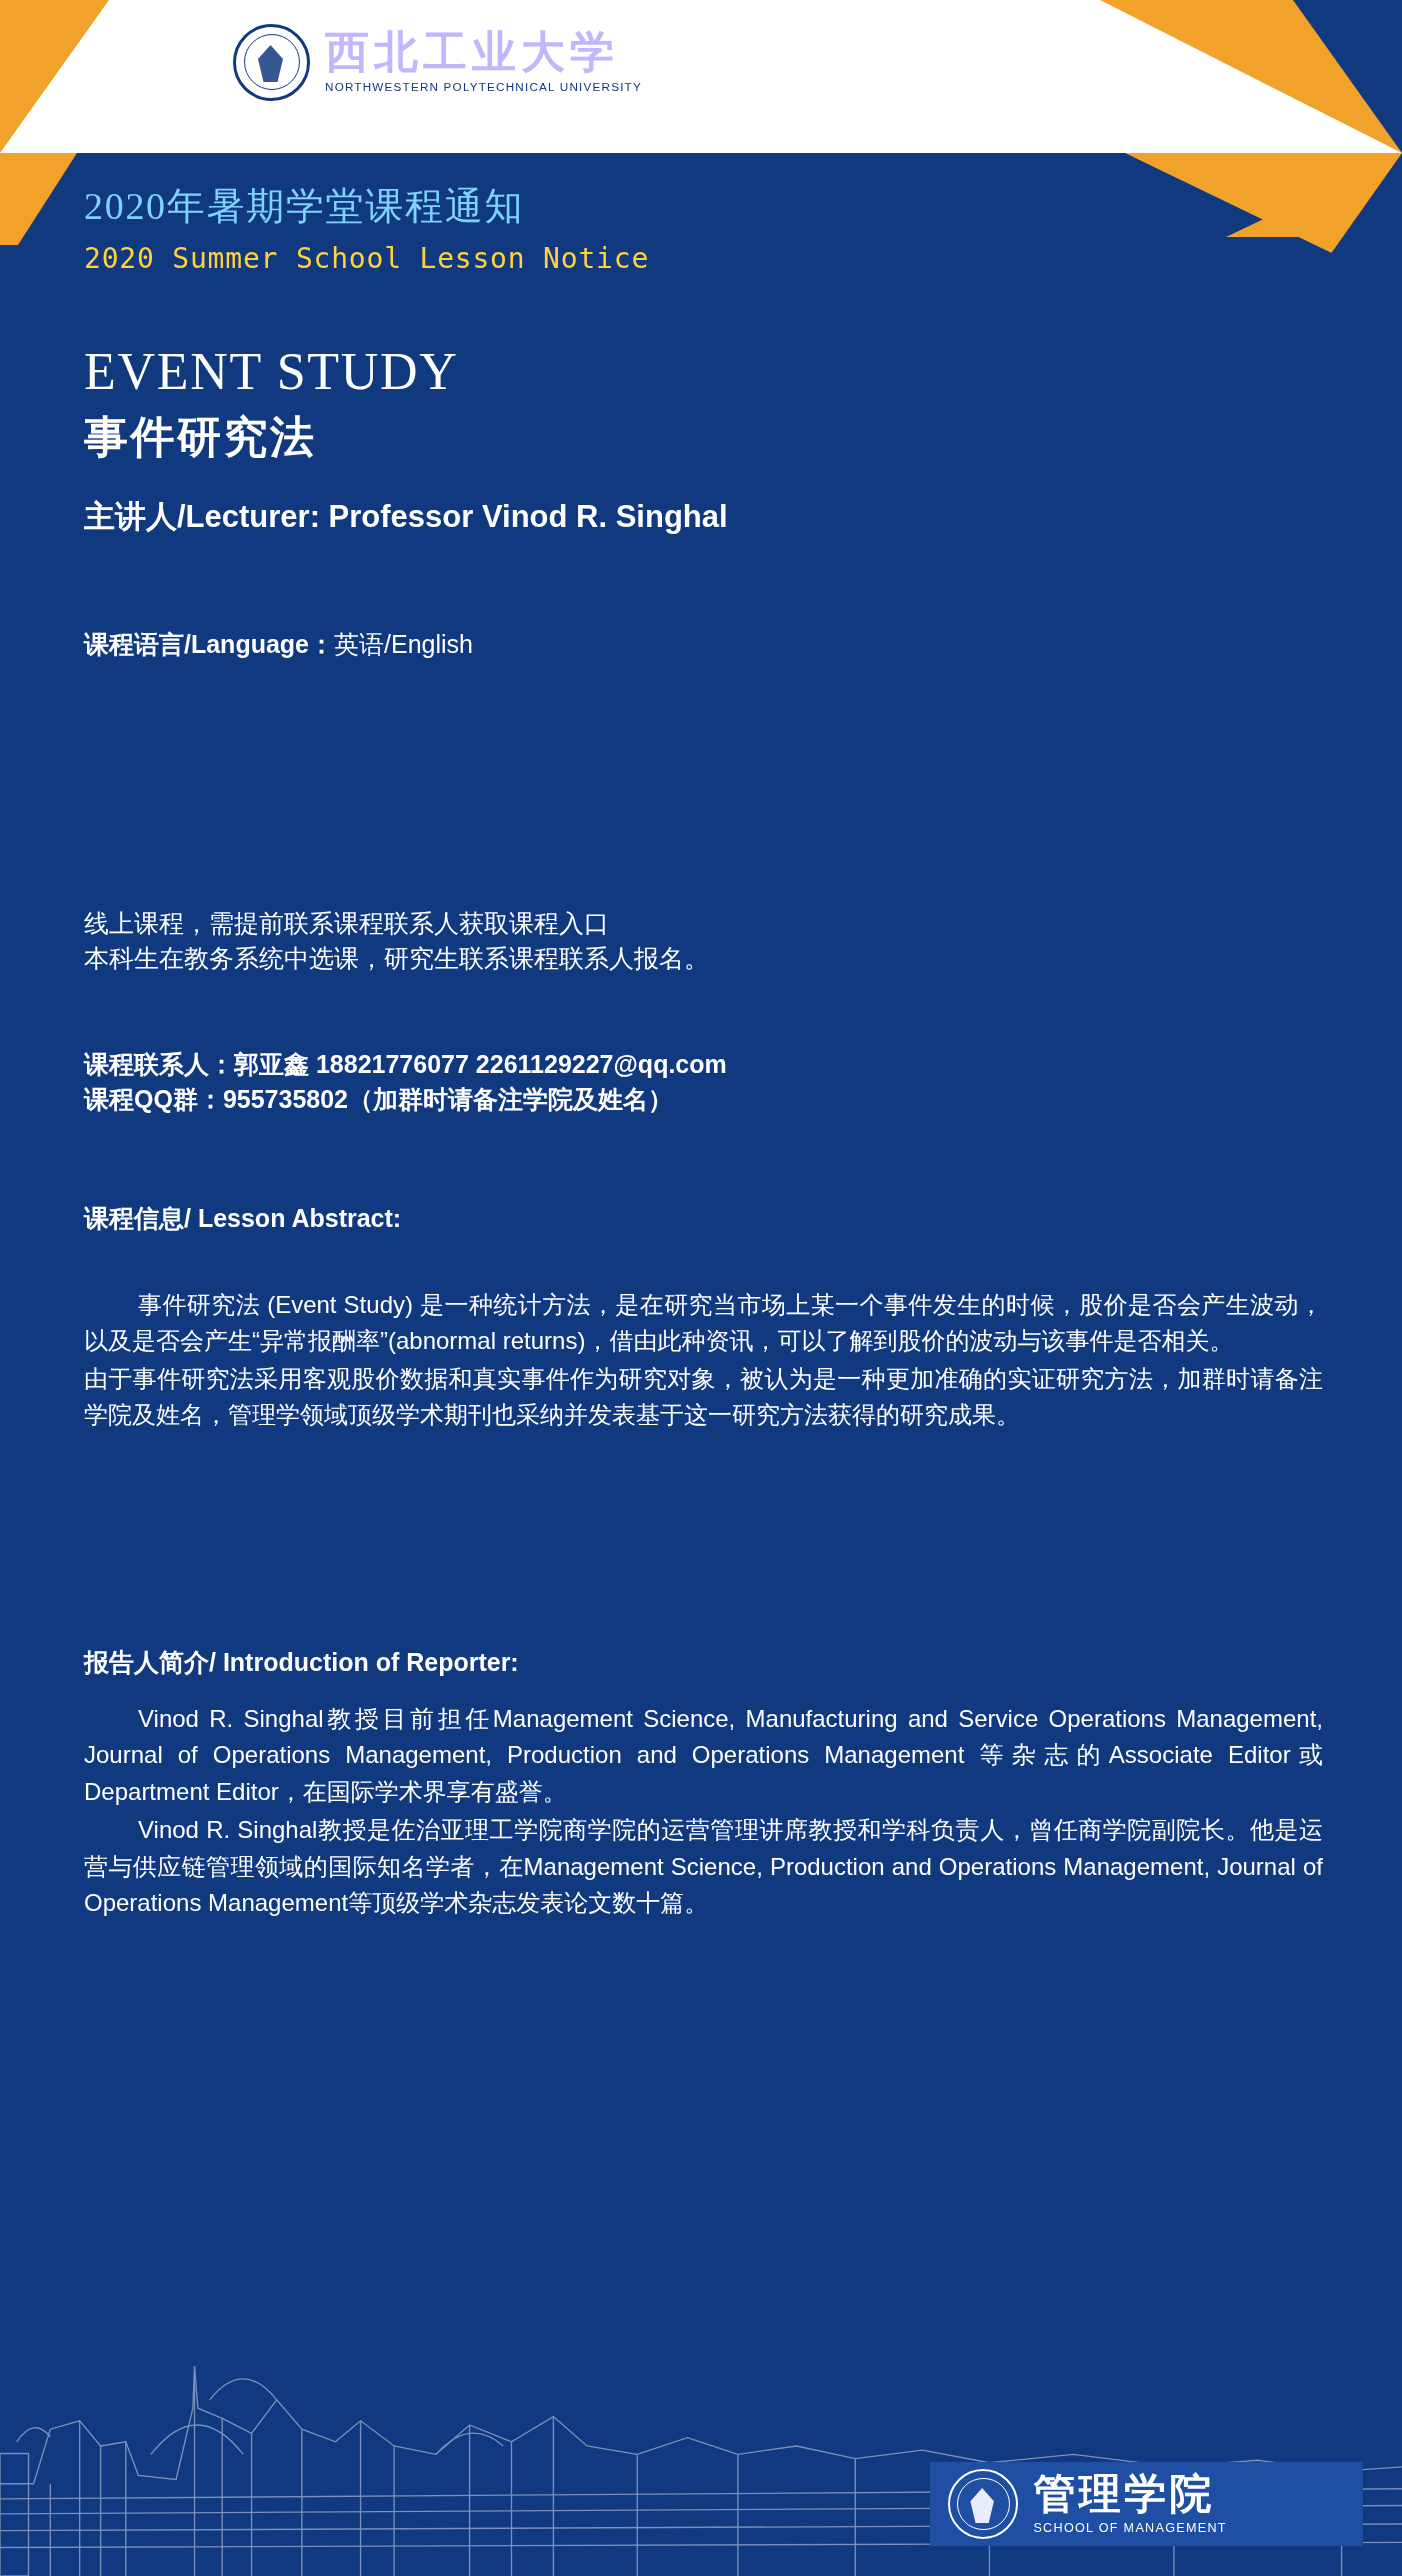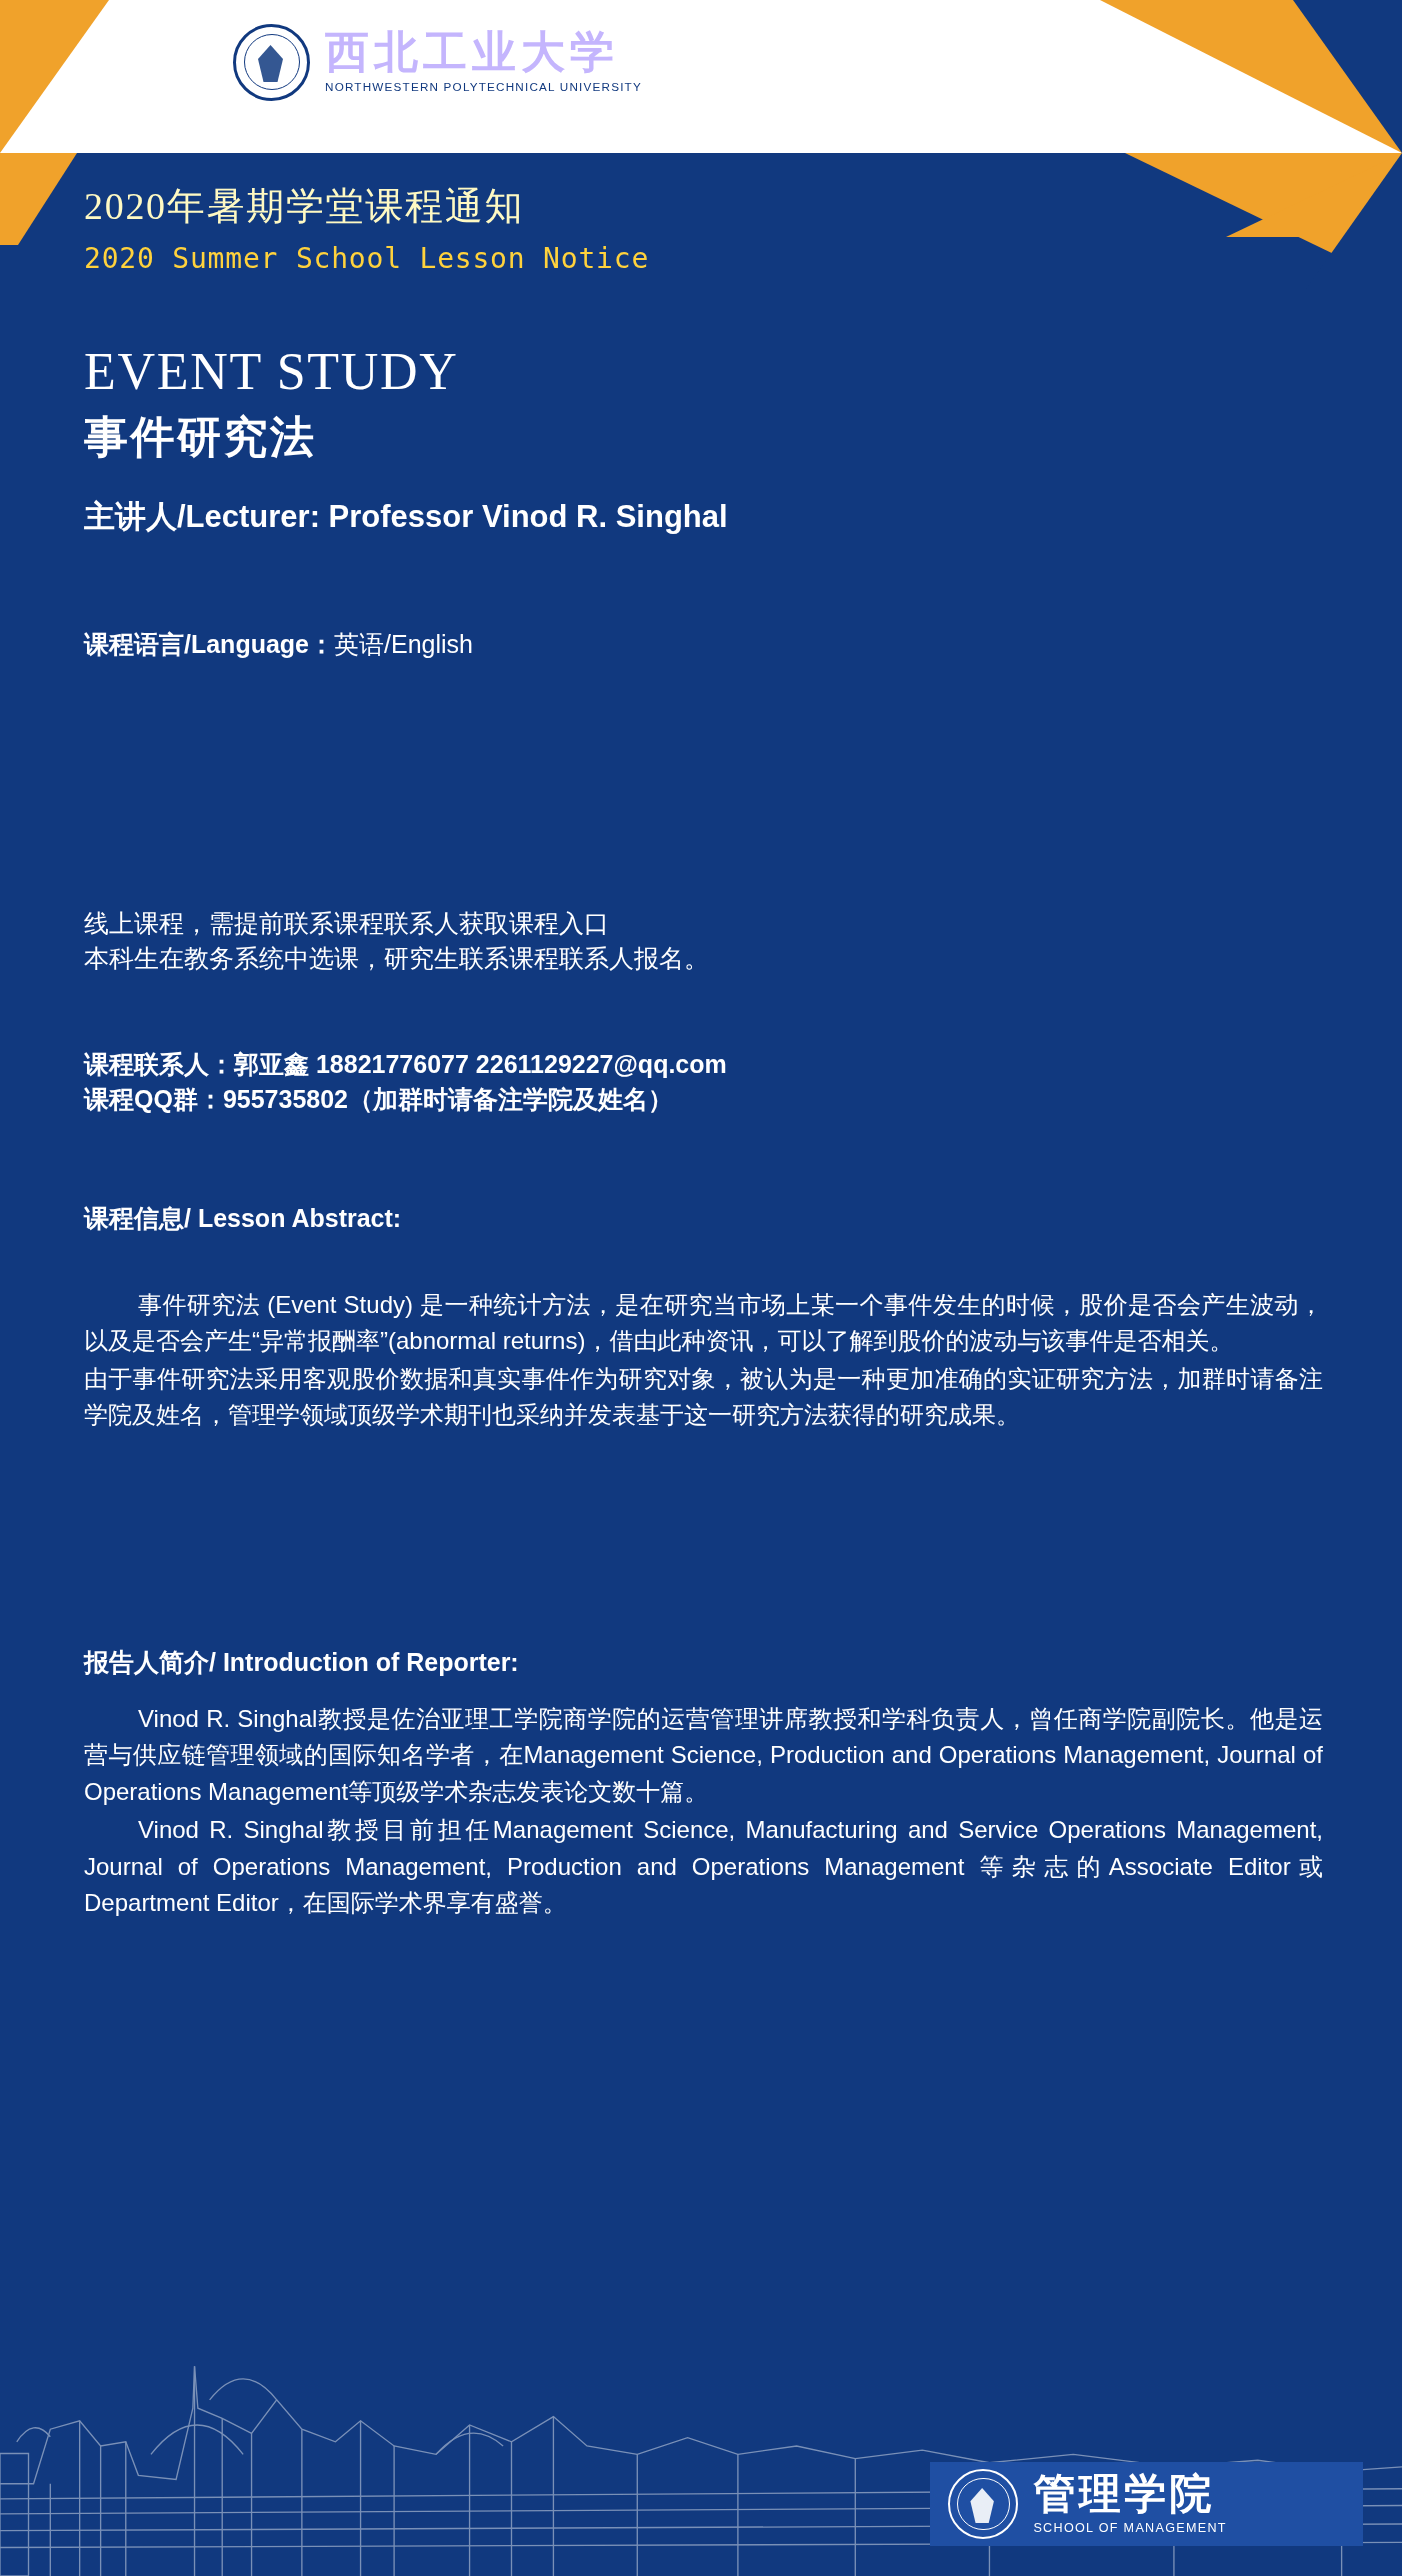--- a/index.html
+++ b/index.html
@@ -135,21 +135,21 @@
     letter-spacing: 1.2px;
     margin-top: 5px;
   }
 
   
   .notice-cn {
     position: absolute;
     left: 84px; top: 181px;
     font-family: "Liberation Serif", serif;
     font-size: 38px;
-    color: #fef9c3;
+    color: #7dd3fc;
     letter-spacing: 1.7px;
     white-space: nowrap;
   }
   .notice-en {
     position: absolute;
     left: 84px; top: 242px;
     font-family: "DejaVu Sans Mono", monospace;
     font-size: 28px;
     color: #ffd23c;
     letter-spacing: 0.8px;
@@ -357,22 +357,22 @@
   </div>
   <div class="abstract-body">
     <p class="indent">事件研究法 (Event Study) 是一种统计方法，是在研究当市场上某一个事件发生的时候，股价是否会产生波动，以及是否会产生“异常报酬率”(abnormal returns)，借由此种资讯，可以了解到股价的波动与该事件是否相关。</p>
     <p>由于事件研究法采用客观股价数据和真实事件作为研究对象，被认为是一种更加准确的实证研究方法，加群时请备注学院及姓名，管理学领域顶级学术期刊也采纳并发表基于这一研究方法获得的研究成果。</p>
   </div>
 
   <div class="block b-reporter-head">
     <div class="line-strong">报告人简介/ Introduction of Reporter:</div>
   </div>
   <div class="reporter-body">
+    <p class="indent">Vinod R. Singhal教授目前担任Management Science, Manufacturing and Service Operations Management, Journal of Operations Management, Production and Operations Management 等杂志的Associate Editor或Department Editor，在国际学术界享有盛誉。</p>
     <p class="indent">Vinod R. Singhal教授是佐治亚理工学院商学院的运营管理讲席教授和学科负责人，曾任商学院副院长。他是运营与供应链管理领域的国际知名学者，在Management Science, Production and Operations Management, Journal of Operations Management等顶级学术杂志发表论文数十篇。</p>
-    <p class="indent">Vinod R. Singhal教授目前担任Management Science, Manufacturing and Service Operations Management, Journal of Operations Management, Production and Operations Management 等杂志的Associate Editor或Department Editor，在国际学术界享有盛誉。</p>
   </div>
 
   <svg class="skyline" viewBox="0 0 1672 360" preserveAspectRatio="none">
     <g fill="none" stroke="#ffffff" stroke-width="1.6" opacity="0.8">
       <path d="M0 250 L40 250 L60 185 L95 175 L120 205 L150 200 L165 240 L210 245 L230 160 L232 110 L236 160 L265 172 L300 190 L330 150 L360 185 L400 200 L430 175 L470 205 L520 215 L560 180 L610 200 L660 170 L700 205 L760 215 L820 195 L880 215 L950 205 L1020 220 L1100 210 L1180 225 L1280 215 L1400 230 L1500 222 L1600 235 L1672 230"></path>
       <path d="M0 268 L1672 256"></path>
       <path d="M0 286 L1672 276"></path>
       <path d="M0 306 L1672 298"></path>
       <path d="M0 326 L1672 320"></path>
       <path d="M60 250 L60 360 M95 175 L95 360 M120 205 L120 360 M150 200 L150 360"></path>

